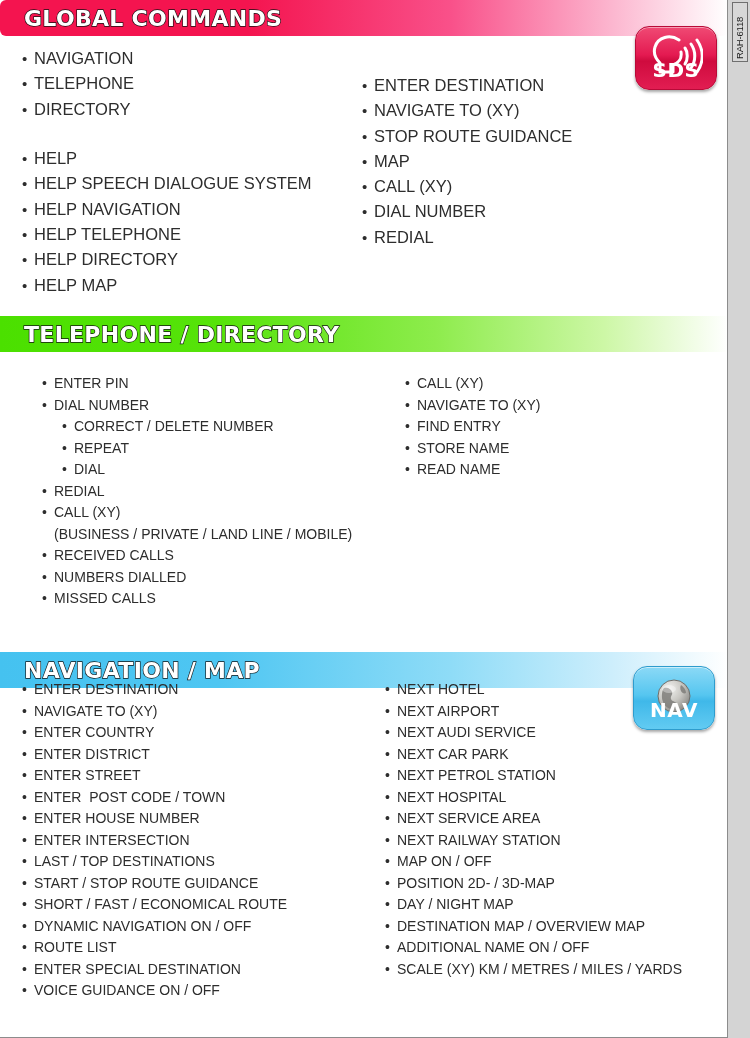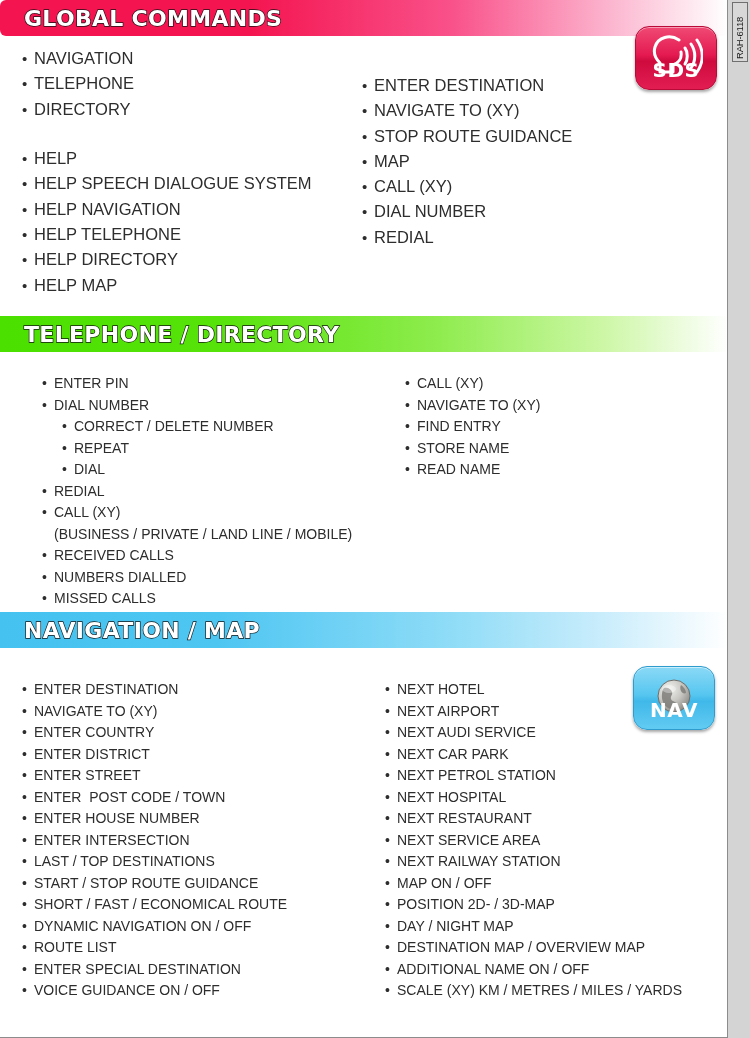--- a/index.html
+++ b/index.html
@@ -216,21 +216,21 @@
         <div class="item"><span class="dot">•</span><span>MISSED CALLS</span></div>
       </div>
     <div class="col s2" style="left:385px; top:373px; width:260px;">
         <div class="item"><span class="dot">•</span><span>CALL (XY)</span></div>
         <div class="item"><span class="dot">•</span><span>NAVIGATE TO (XY)</span></div>
         <div class="item"><span class="dot">•</span><span>FIND ENTRY</span></div>
         <div class="item"><span class="dot">•</span><span>STORE NAME</span></div>
         <div class="item"><span class="dot">•</span><span>READ NAME</span></div>
       </div>
 
-    <div class="bar blue" style="top:612px;">
+    <div class="bar blue" style="top:652px;">
       <div class="title">NAVIGATION / MAP</div>
     </div>
 
     <div class="tile nav" style="left:633px; top:666px;">
       <div class="glyph">
         <svg width="44" height="44" viewBox="0 0 44 44" aria-hidden="true">
           <defs>
             <radialGradient id="gshine" cx="35%" cy="28%" r="75%">
               <stop offset="0%" stop-color="#f2f2f0"></stop>
               <stop offset="55%" stop-color="#c8c7c2"></stop>
@@ -263,21 +263,20 @@
         <div class="item"><span class="dot">•</span><span>ENTER SPECIAL DESTINATION</span></div>
         <div class="item"><span class="dot">•</span><span>VOICE GUIDANCE ON / OFF</span></div>
       </div>
     <div class="col s3" style="left:385px; top:679px; width:300px;">
         <div class="item"><span class="dot">•</span><span>NEXT HOTEL</span></div>
         <div class="item"><span class="dot">•</span><span>NEXT AIRPORT</span></div>
         <div class="item"><span class="dot">•</span><span>NEXT AUDI SERVICE</span></div>
         <div class="item"><span class="dot">•</span><span>NEXT CAR PARK</span></div>
         <div class="item"><span class="dot">•</span><span>NEXT PETROL STATION</span></div>
         <div class="item"><span class="dot">•</span><span>NEXT HOSPITAL</span></div>
-        <div class="item"><span class="dot">•</span><span>NEXT RESTAURANT</span></div>
         <div class="item"><span class="dot">•</span><span>NEXT SERVICE AREA</span></div>
         <div class="item"><span class="dot">•</span><span>NEXT RAILWAY STATION</span></div>
         <div class="item"><span class="dot">•</span><span>MAP ON / OFF</span></div>
         <div class="item"><span class="dot">•</span><span>POSITION 2D- / 3D-MAP</span></div>
         <div class="item"><span class="dot">•</span><span>DAY / NIGHT MAP</span></div>
         <div class="item"><span class="dot">•</span><span>DESTINATION MAP / OVERVIEW MAP</span></div>
         <div class="item"><span class="dot">•</span><span>ADDITIONAL NAME ON / OFF</span></div>
         <div class="item"><span class="dot">•</span><span>SCALE (XY) KM / METRES / MILES / YARDS</span></div>
       </div>
 

